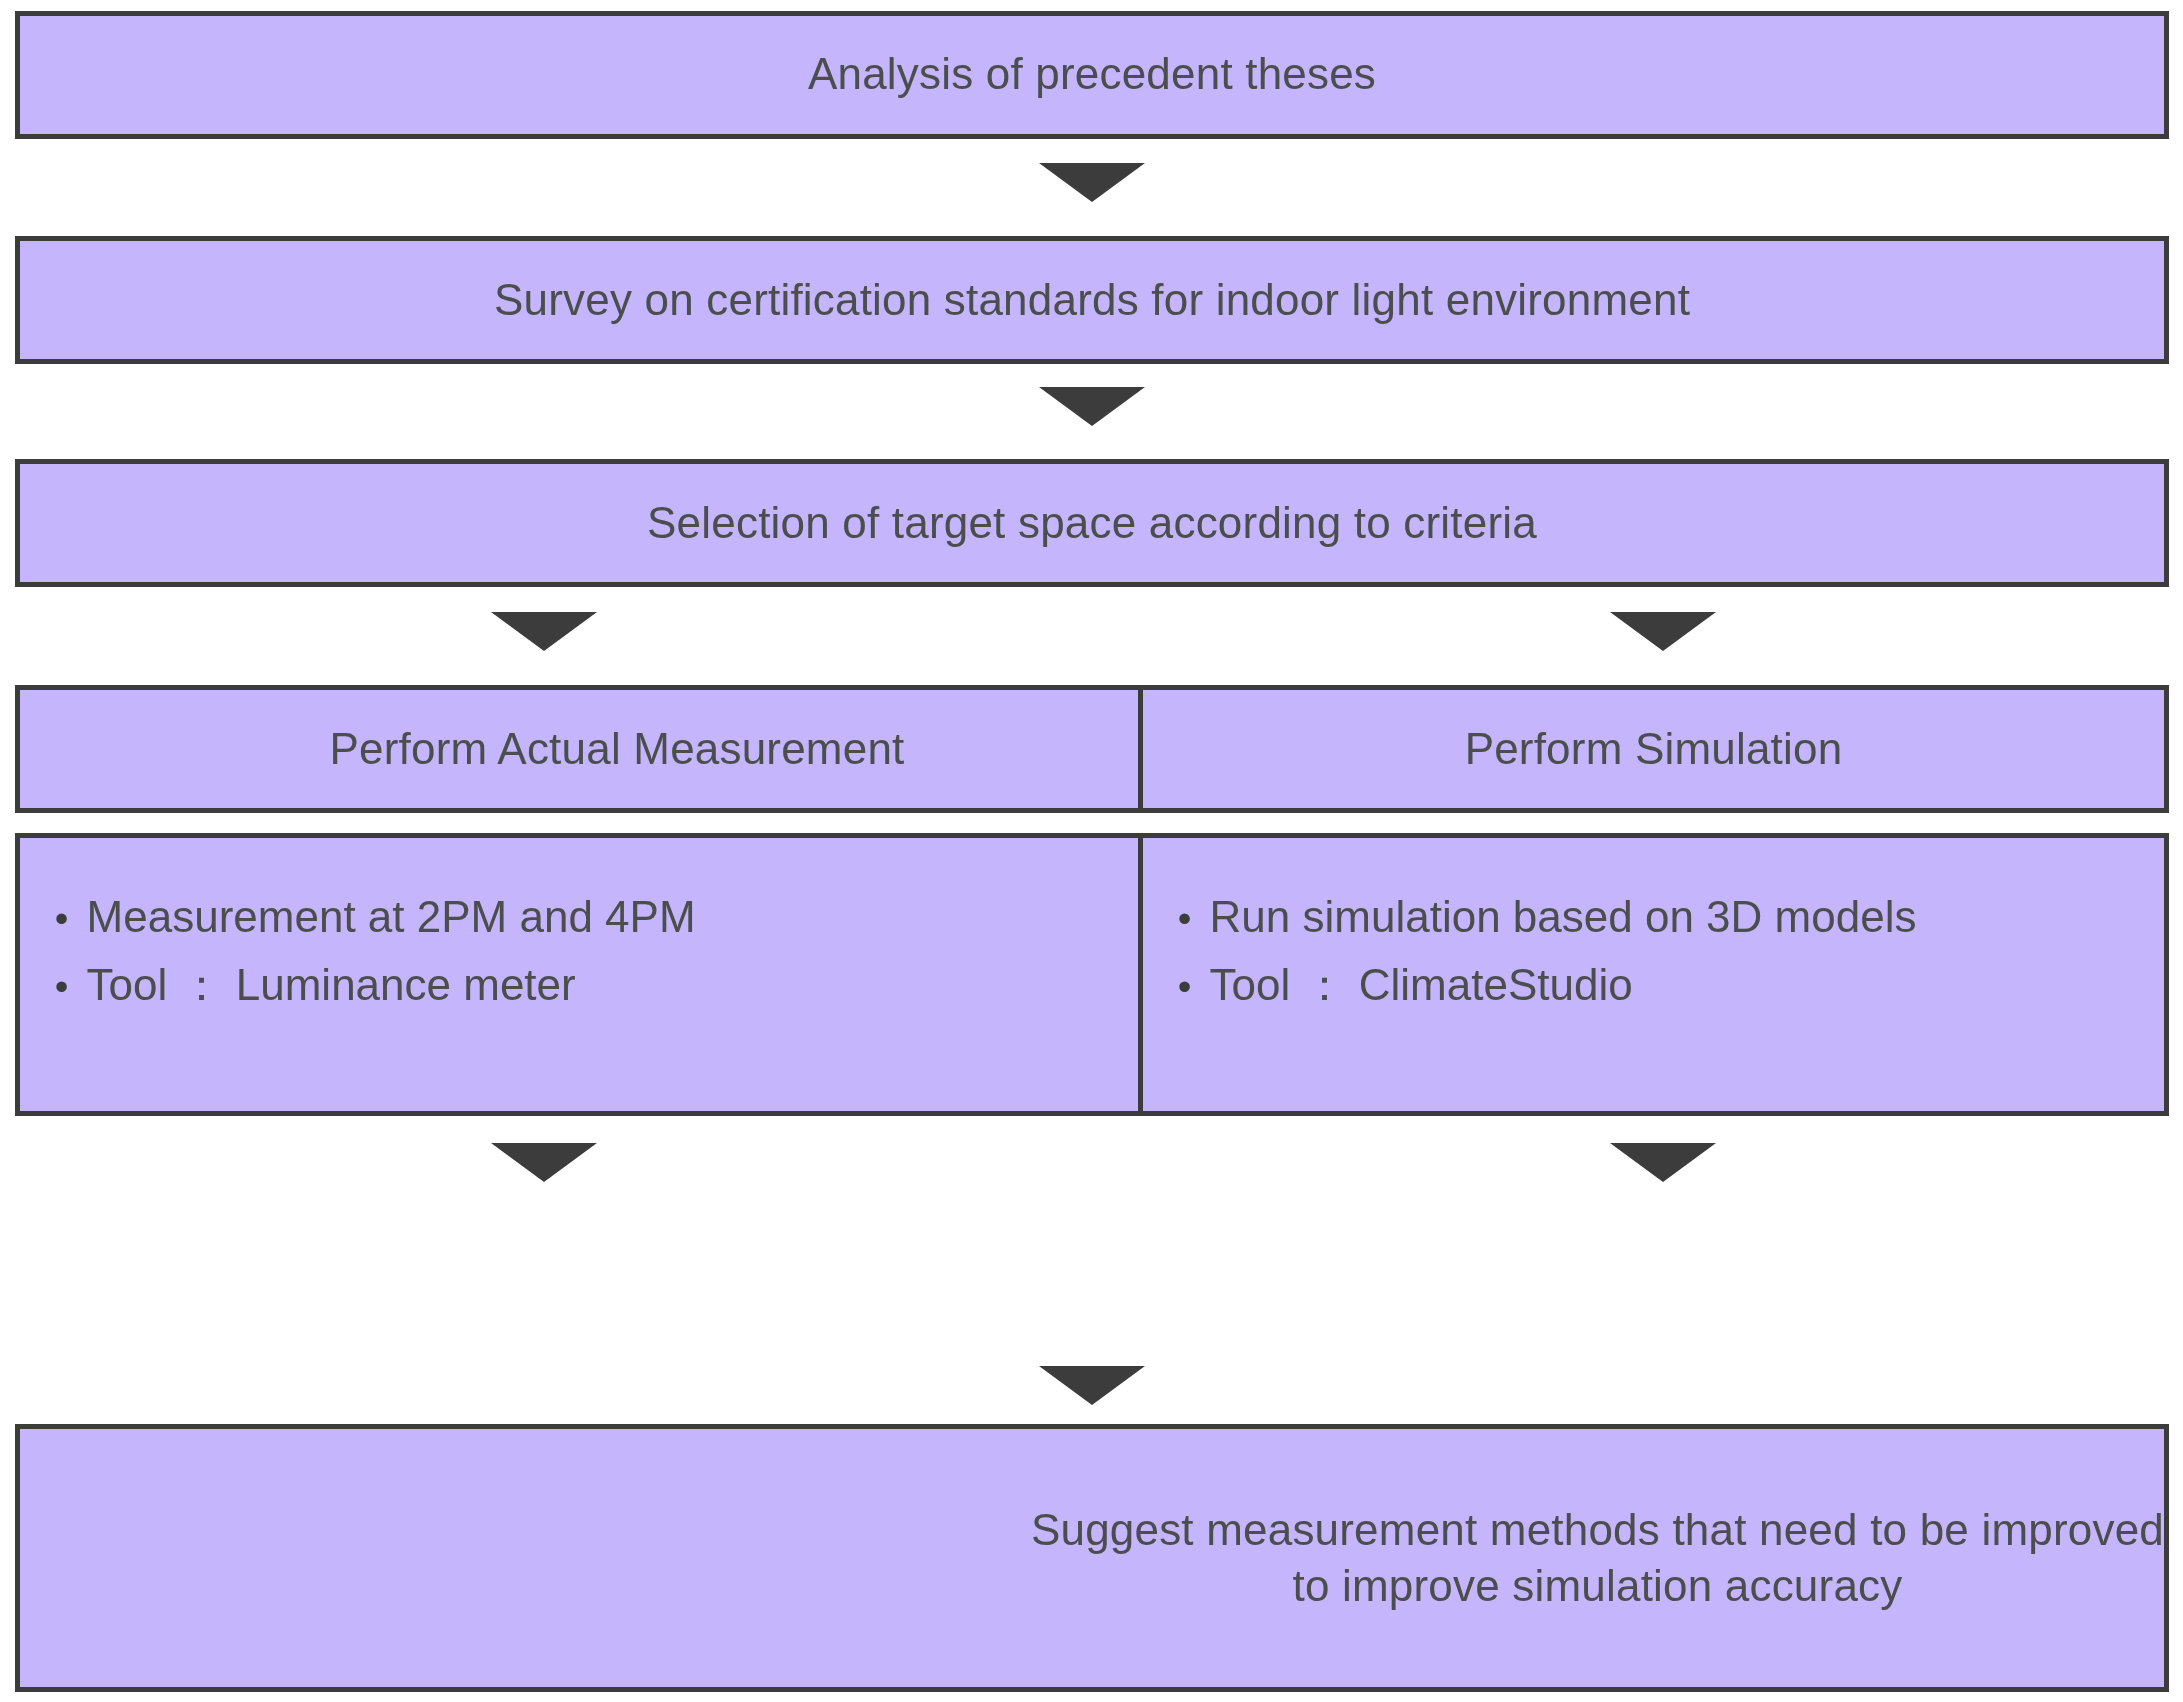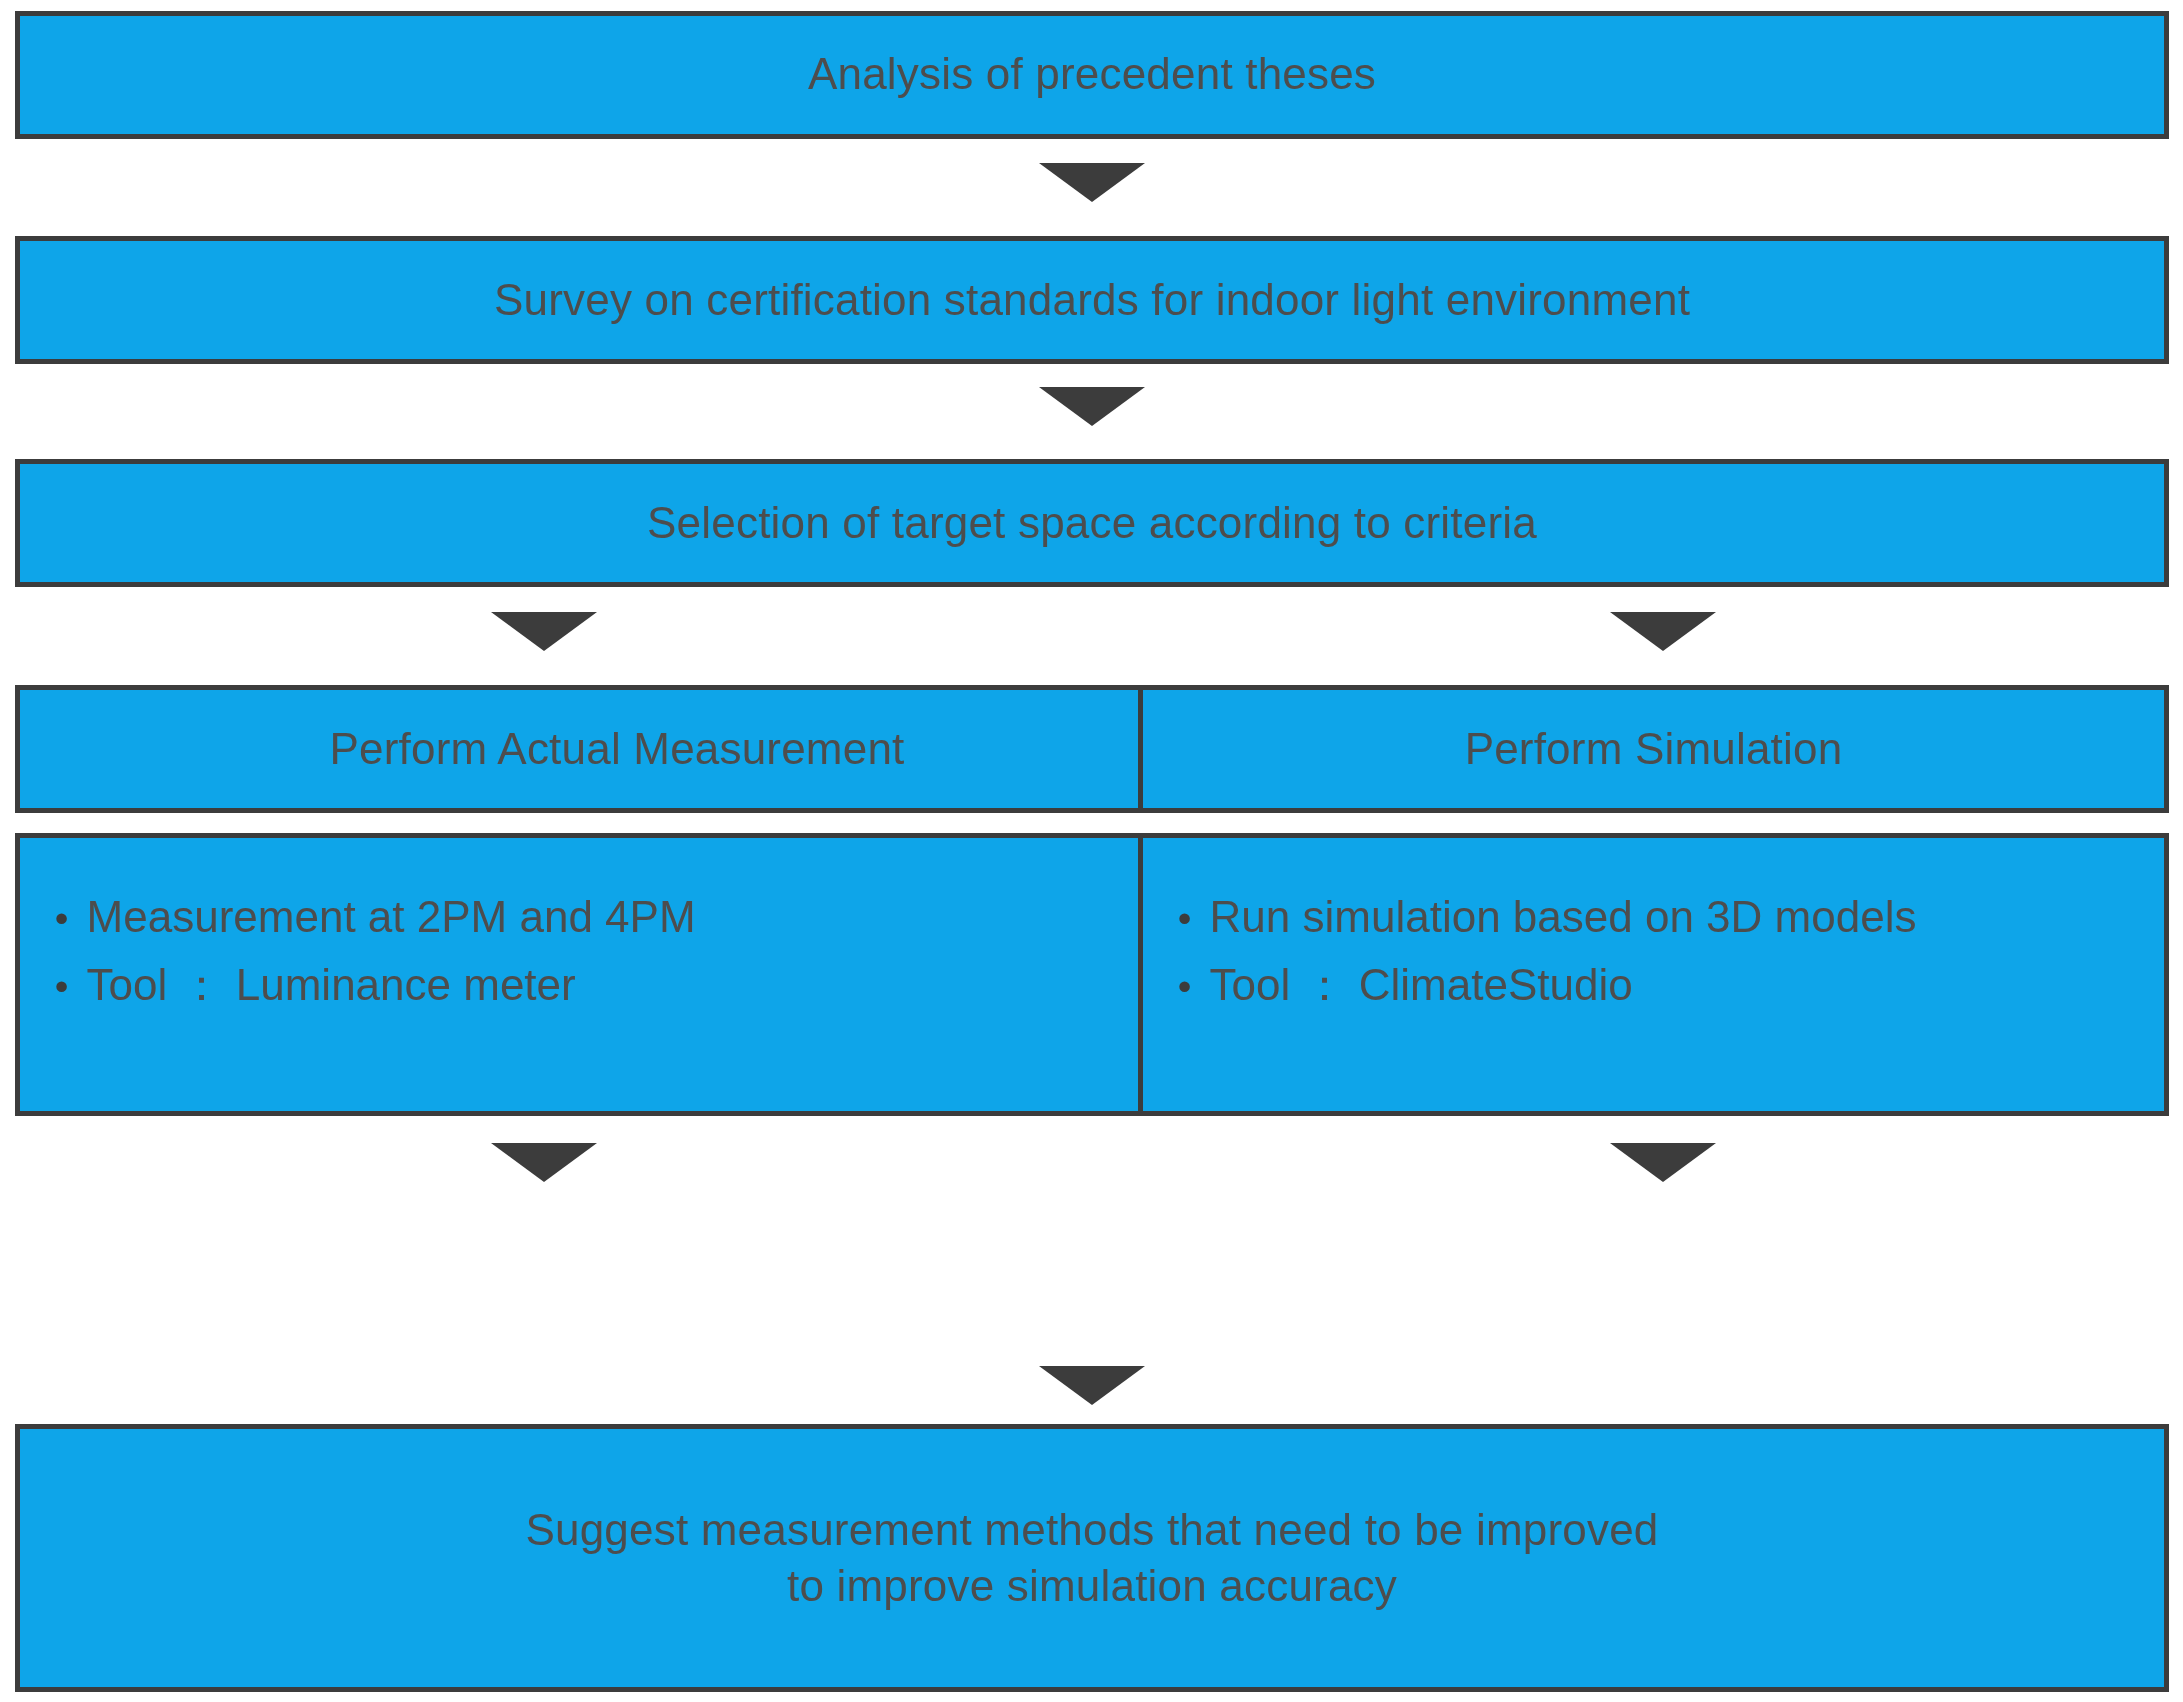--- a/index.html
+++ b/index.html
@@ -20,21 +20,21 @@
     height: 1703px;
     background: #ffffff;
     overflow: hidden;
   }
 
   
   .fc-box {
     position: absolute;
     box-sizing: border-box;
     border: 5.3px solid #3c3c3c;
-    background: #0ea5e9;
+    background: #c4b5fd;
     display: flex;
     align-items: center;
     justify-content: center;
   }
 
   .fc-label {
     font-size: 44px;
     line-height: 1.28;
     color: #4d4d4d;
     text-align: center;
@@ -158,19 +158,19 @@
       </li>
     </ul>
   </div>
 
   <div class="fc-arrow" style="top:1143px;left:491px;"></div>
   <div class="fc-arrow" style="top:1143px;left:1610px;"></div>
 
 
   <div class="fc-arrow" style="top:1366px;left:1039px;"></div>
 
-  <div class="fc-box stage" style="top:1424px;height:268px;">
+  <div class="fc-box stage" style="top:1424px;height:268px;justify-content:flex-end;">
     <div class="fc-label">Suggest measurement methods that need to be improved
 to improve simulation accuracy</div>
   </div>
 
 </div>
 
 
 </body></html>

